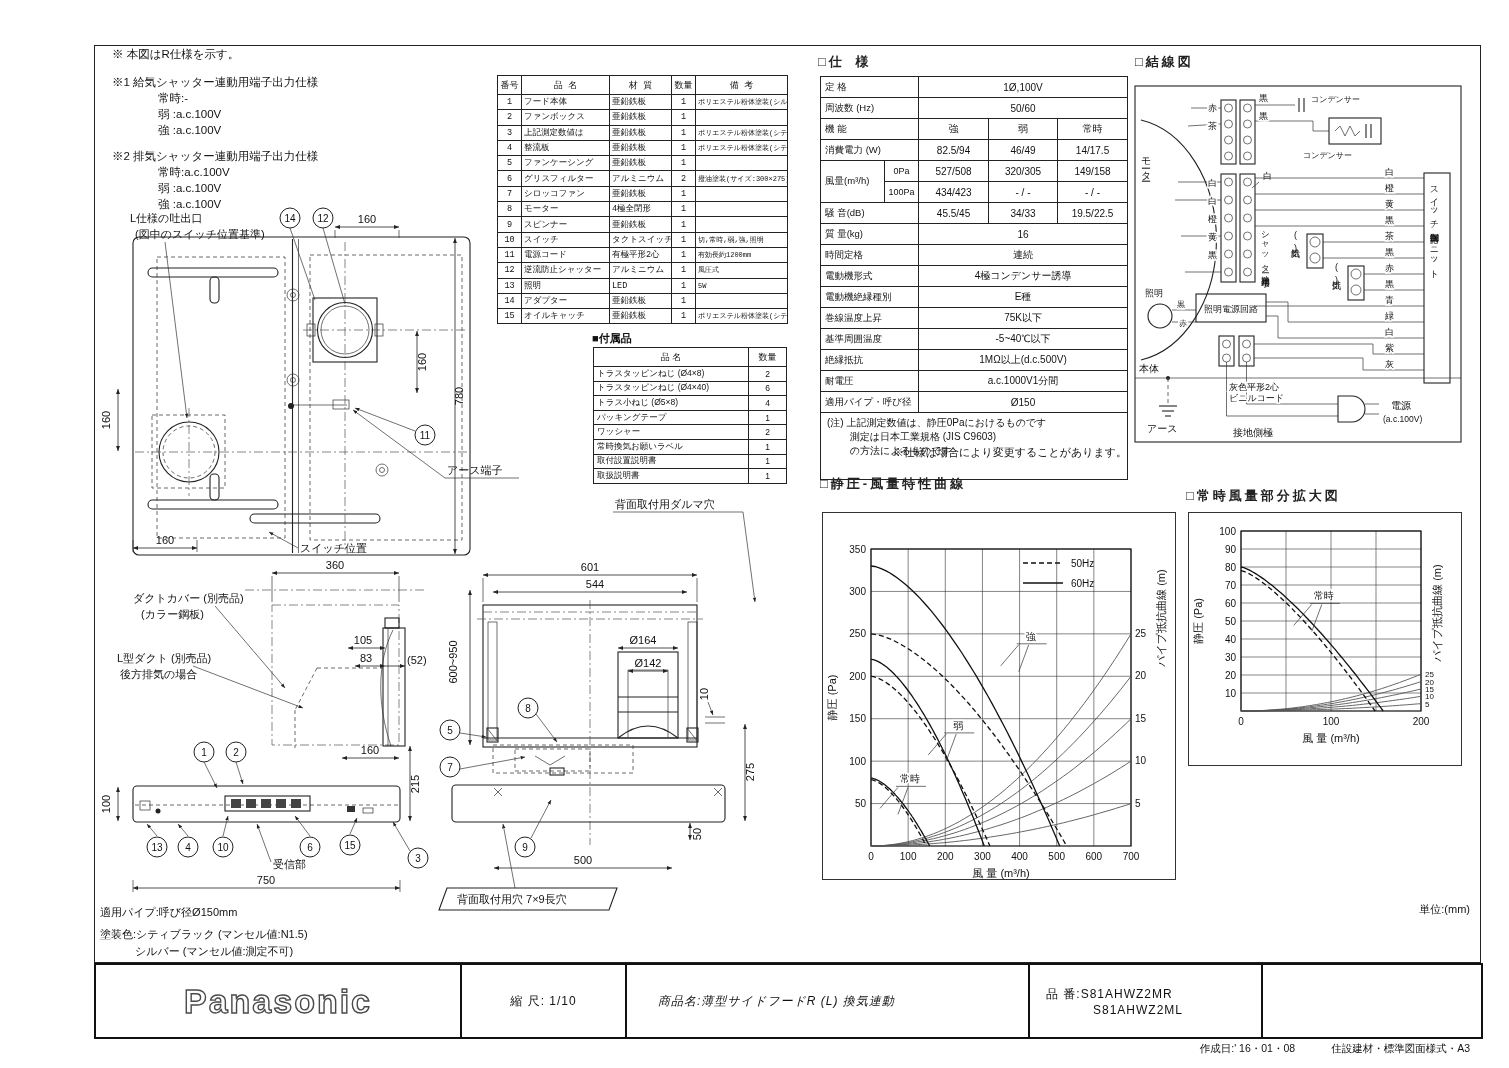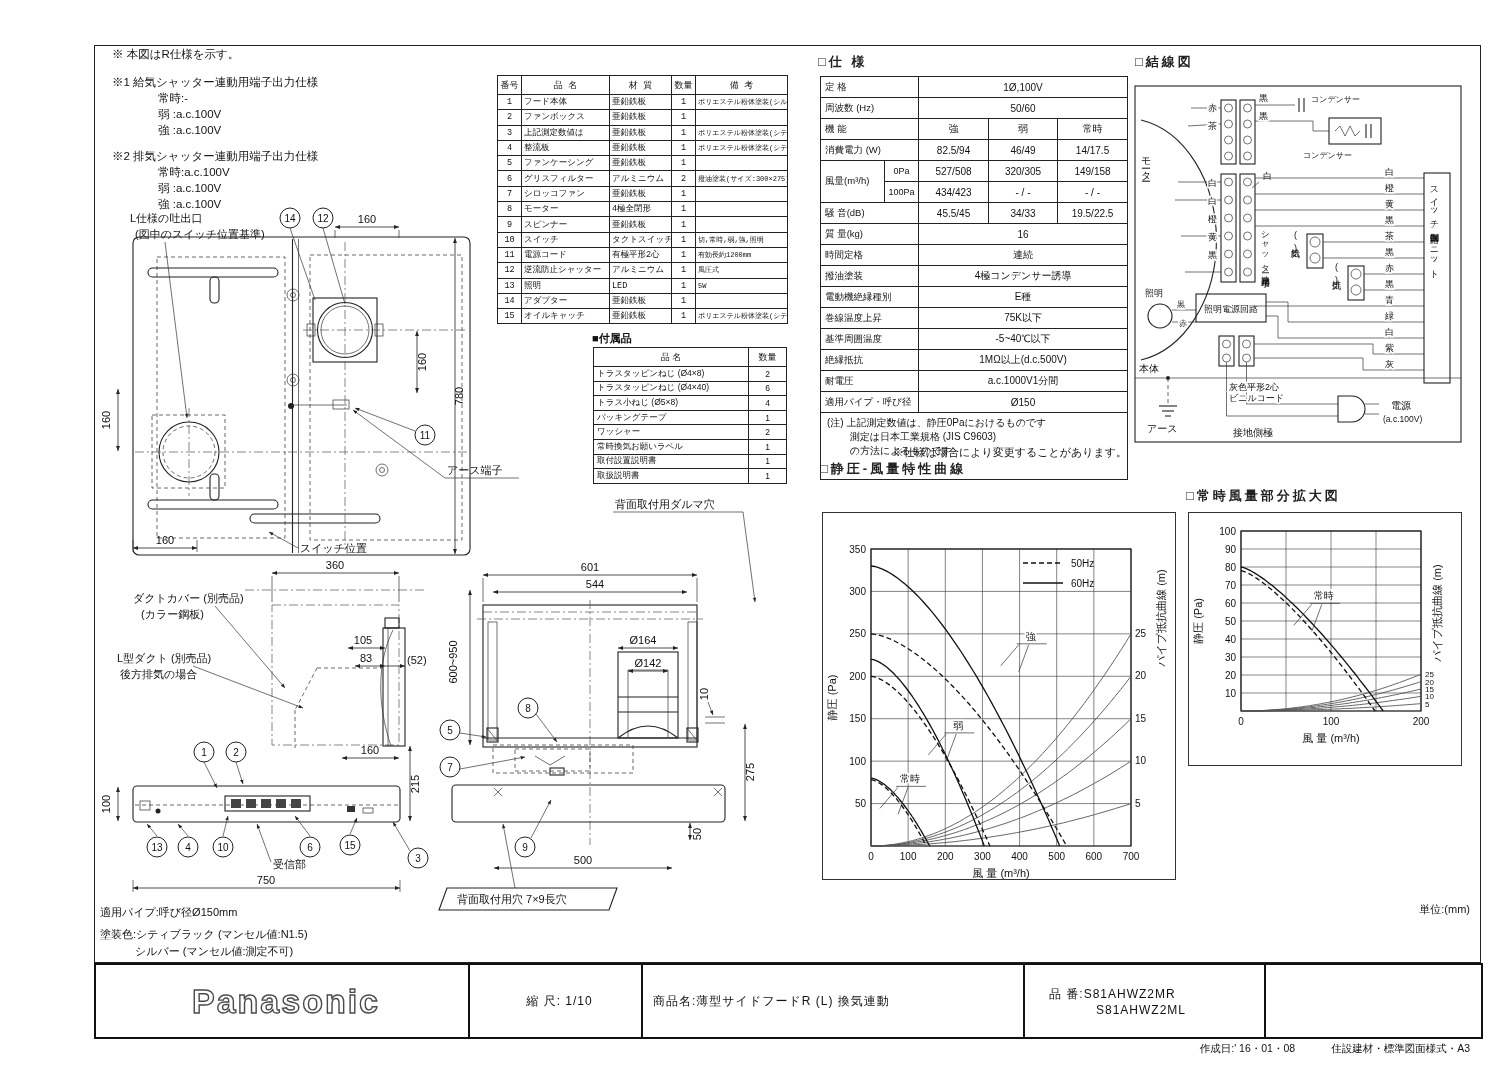--- a/index.html
+++ b/index.html
@@ -46,21 +46,21 @@
   .rlab{font-size:10px;}
   #chart2 .rlab{font-size:8px;}
   .pipe{stroke:#555;stroke-width:0.9;fill:none;}
   .fan{stroke:#111;stroke-width:1.3;fill:none;}
   .fan.dashed{stroke-dasharray:5,3;}
   .axlab{font-size:11px;}
   .halo{paint-order:stroke;stroke:#fff;stroke-width:3px;}
   .chartbox{border:1px solid #333;background:#fff;}
   
   #title-block{display:flex;border:2.5px solid #111;height:72px;}
-  #title-block .cell{border-right:2.5px solid #111;display:flex;align-items:center;justify-content:center;font-size:12px;letter-spacing:1px;margin-left:8px;}
+  #title-block .cell{border-right:2.5px solid #111;display:flex;align-items:center;justify-content:center;font-size:12px;letter-spacing:1px;}
   #title-block .cell:last-child{border-right:none;}
   .brand{font-size:34px;font-weight:bold;letter-spacing:2px;color:#fdfdfd;-webkit-text-stroke:1.4px #4a4a4a;}
 </style>
 </head>
 <body>
 
 <div id="page">
 
   <div class="abs frame" style="left:94px;top:45px;width:1385px;height:916px;"></div>
 
@@ -243,21 +243,21 @@
           <td>取付設置説明書</td>
           <td>1</td>
         </tr>
         <tr>
           <td>取扱説明書</td>
           <td>1</td>
         </tr>
       </tbody>
   </table>
 
-  <div class="abs sec-title" style="left:818px;top:53px;">□仕  様</div>
+  <div class="abs sec-title" style="left:818px;top:53px;font-family:Liberation Mono, monospace;">□仕  様</div>
   <table id="spec-table" class="abs" style="left:820px;top:76px;">
     <colgroup>
         <col style="width:64px">
         <col style="width:34px">
         <col style="width:70px">
         <col style="width:69px">
         <col style="width:70px">
       </colgroup>
     <tbody>
         <tr>
@@ -301,21 +301,21 @@
         </tr>
     <tr>
           <td class="lbl" colspan="2">質 量(kg)</td>
           <td colspan="3">16</td>
         </tr>
     <tr>
           <td class="lbl" colspan="2">時間定格</td>
           <td colspan="3">連続</td>
         </tr>
     <tr>
-          <td class="lbl" colspan="2">撥油塗装</td>
+          <td class="lbl" colspan="2">電動機形式</td>
           <td colspan="3">4極コンデンサー誘導</td>
         </tr>
     <tr>
           <td class="lbl" colspan="2">電動機絶縁種別</td>
           <td colspan="3">E種</td>
         </tr>
     <tr>
           <td class="lbl" colspan="2">巻線温度上昇</td>
           <td colspan="3">75K以下</td>
         </tr>
@@ -496,21 +496,21 @@
     <text class="halo" x="250" y="344" font-size="8.5">(a.c.100V)</text>
     <text class="halo" x="100" y="358" font-size="10">接地側極</text>
   </svg>
 
   <div class="abs vtext" style="left:1140px;top:150px;height:120px;">モーター</div>
   <div class="abs vtext" style="left:1261px;top:225px;height:115px;font-size:8.5px;">シャッター連動用端子</div>
   <div class="abs vtext" style="left:1290px;top:230px;height:56px;font-size:9px;">(給気)</div>
   <div class="abs vtext" style="left:1331px;top:262px;height:56px;font-size:9px;">(排気)</div>
   <div class="abs vtext" style="left:1429px;top:180px;height:205px;font-size:9px;">スイッチ制御回路ユニット</div>
 
-  <div class="abs sec-title" style="left:820px;top:460px;">□静圧-風量特性曲線</div>
+  <div class="abs sec-title" style="left:820px;top:475px;">□静圧-風量特性曲線</div>
   <div class="abs chartbox" style="left:822px;top:512px;width:352px;height:366px;">
     <svg id="chart1" width="352" height="366" viewBox="0 0 352 366">
         <line x1="48" y1="36" x2="48" y2="333" class="grid"></line>
         <line x1="85.14285714285714" y1="36" x2="85.14285714285714" y2="333" class="grid"></line>
         <line x1="122.28571428571428" y1="36" x2="122.28571428571428" y2="333" class="grid"></line>
         <line x1="159.42857142857142" y1="36" x2="159.42857142857142" y2="333" class="grid"></line>
         <line x1="196.57142857142856" y1="36" x2="196.57142857142856" y2="333" class="grid"></line>
         <line x1="233.71428571428572" y1="36" x2="233.71428571428572" y2="333" class="grid"></line>
         <line x1="270.85714285714283" y1="36" x2="270.85714285714283" y2="333" class="grid"></line>
         <line x1="308" y1="36" x2="308" y2="333" class="grid"></line>
@@ -854,21 +854,21 @@
 
   <div class="abs rightnote" style="left:1300px;top:902px;width:170px;text-align:right;">単位:(mm)</div>
 
   <div id="title-block" class="abs" style="left:94px;top:963px;width:1385px;">
     <div class="cell" style="width:364px;">
       <span class="brand">Panasonic</span>
     </div>
     <div class="cell" style="width:163px;">
       <span>縮  尺:  1/10</span>
     </div>
-    <div class="cell" style="width:370px;justify-content:flex-start;padding-left:2px;">
+    <div class="cell" style="width:370px;justify-content:flex-start;padding-left:31px;font-style:italic;">
       <span>商品名:薄型サイドフードR (L)   換気連動</span>
     </div>
     <div class="cell" style="width:215px;flex-direction:column;align-items:flex-start;justify-content:center;padding-left:16px;">
       <span>品 番:S81AHWZ2MR</span>
       <span style="padding-left:47px;">S81AHWZ2ML</span>
     </div>
     <div class="cell" style="flex:1;"></div>
   </div>
 
   <div class="abs" style="left:1000px;top:1042px;width:470px;display:flex;justify-content:flex-end;gap:36px;font-size:10.5px;">

